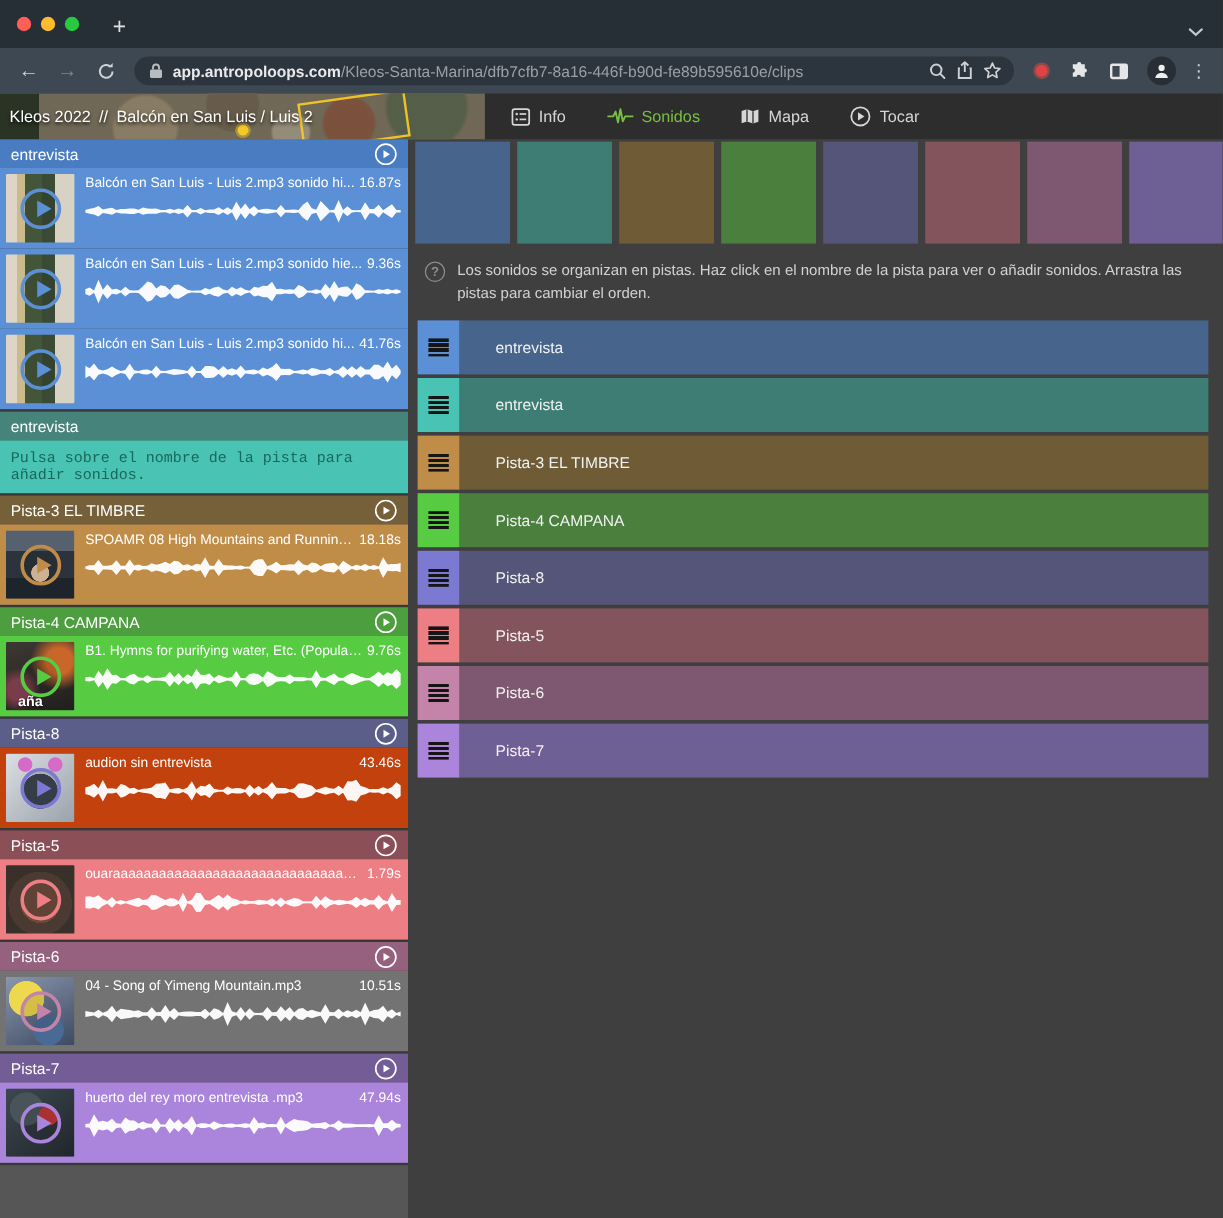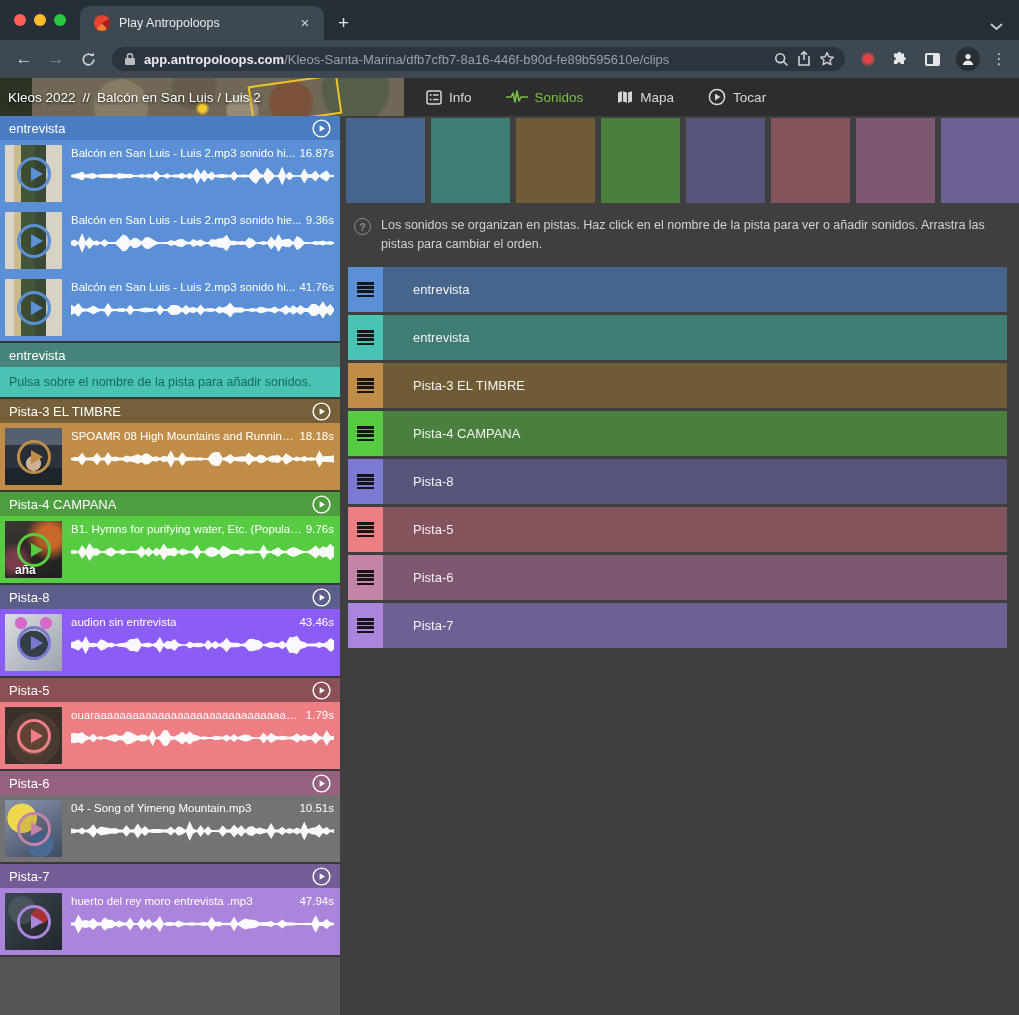--- a/index.html
+++ b/index.html
@@ -120,25 +120,20 @@
 </style>
 </head>
 <body>
 
 <div class="tabstrip">
   <div class="traffic">
     <span class="tl red"></span>
     <span class="tl yellow"></span>
     <span class="tl green"></span>
   </div>
-  <div class="tab">
-    <span class="favicon"></span>
-    <span class="tab-title">Play Antropoloops</span>
-    <span class="tab-close">×</span>
-  </div>
   <span class="newtab">+</span>
   <span class="strip-chevron">
     <svg width="13" height="8" viewBox="0 0 13 8">
         <path d="M1.5 1.5 L6.5 6 L11.5 1.5" stroke="#c4c9cd" stroke-width="1.8" fill="none" stroke-linecap="round"></path>
       </svg>
   </span>
 </div>
 
 <div class="toolbar">
   <span class="navbtn">←</span>
@@ -298,21 +293,21 @@
   </div>
 </div>
   </section>
 
   <section class="section">
     <div class="sec-header" style="background: rgb(70, 132, 123);">
       <span class="sec-title">entrevista</span>
 
     </div>
     <div class="sec-body">
-  <div class="sec-msg" style="background: rgb(73, 195, 180); color: rgb(25, 104, 92);">Pulsa sobre el nombre de la pista para añadir sonidos.</div>
+  <div class="sec-msg" style="background: rgb(73, 195, 180); color: rgb(25, 104, 92); font-family: Liberation Mono, monospace;">Pulsa sobre el nombre de la pista para añadir sonidos.</div>
 </div>
   </section>
 
   <section class="section">
     <div class="sec-header" style="background: rgb(117, 96, 58);">
       <span class="sec-title">Pista-3 EL TIMBRE</span>
       <span class="sec-play">
         <svg width="19" height="19" viewBox="0 0 19 19">
               <circle cx="9.5" cy="9.5" r="8.4" stroke="#fff" stroke-width="1.4" fill="none"></circle>
               <path d="M7.6 6.2 L13 9.5 L7.6 12.8 Z" fill="#fff"></path>
@@ -371,21 +366,21 @@
     <div class="sec-header" style="background: rgb(91, 94, 136);">
       <span class="sec-title">Pista-8</span>
       <span class="sec-play">
         <svg width="19" height="19" viewBox="0 0 19 19">
               <circle cx="9.5" cy="9.5" r="8.4" stroke="#fff" stroke-width="1.4" fill="none"></circle>
               <path d="M7.6 6.2 L13 9.5 L7.6 12.8 Z" fill="#fff"></path>
             </svg>
       </span>
     </div>
     <div class="sec-body">
-  <div class="clip" style="background: #8b5cf6;">
+  <div class="clip" style="background: #c2410c;">
     <div class="thumb th-robot">
 
       <span class="play-overlay" style="color: rgb(123, 121, 209);"></span>
     </div>
     <div class="clip-main">
       <div class="clip-top">
         <span class="clip-title">audion sin entrevista</span>
         <span class="clip-duration">43.46s</span>
       </div>
       <svg class="waveform" viewBox="0 0 100 24" preserveAspectRatio="none">

